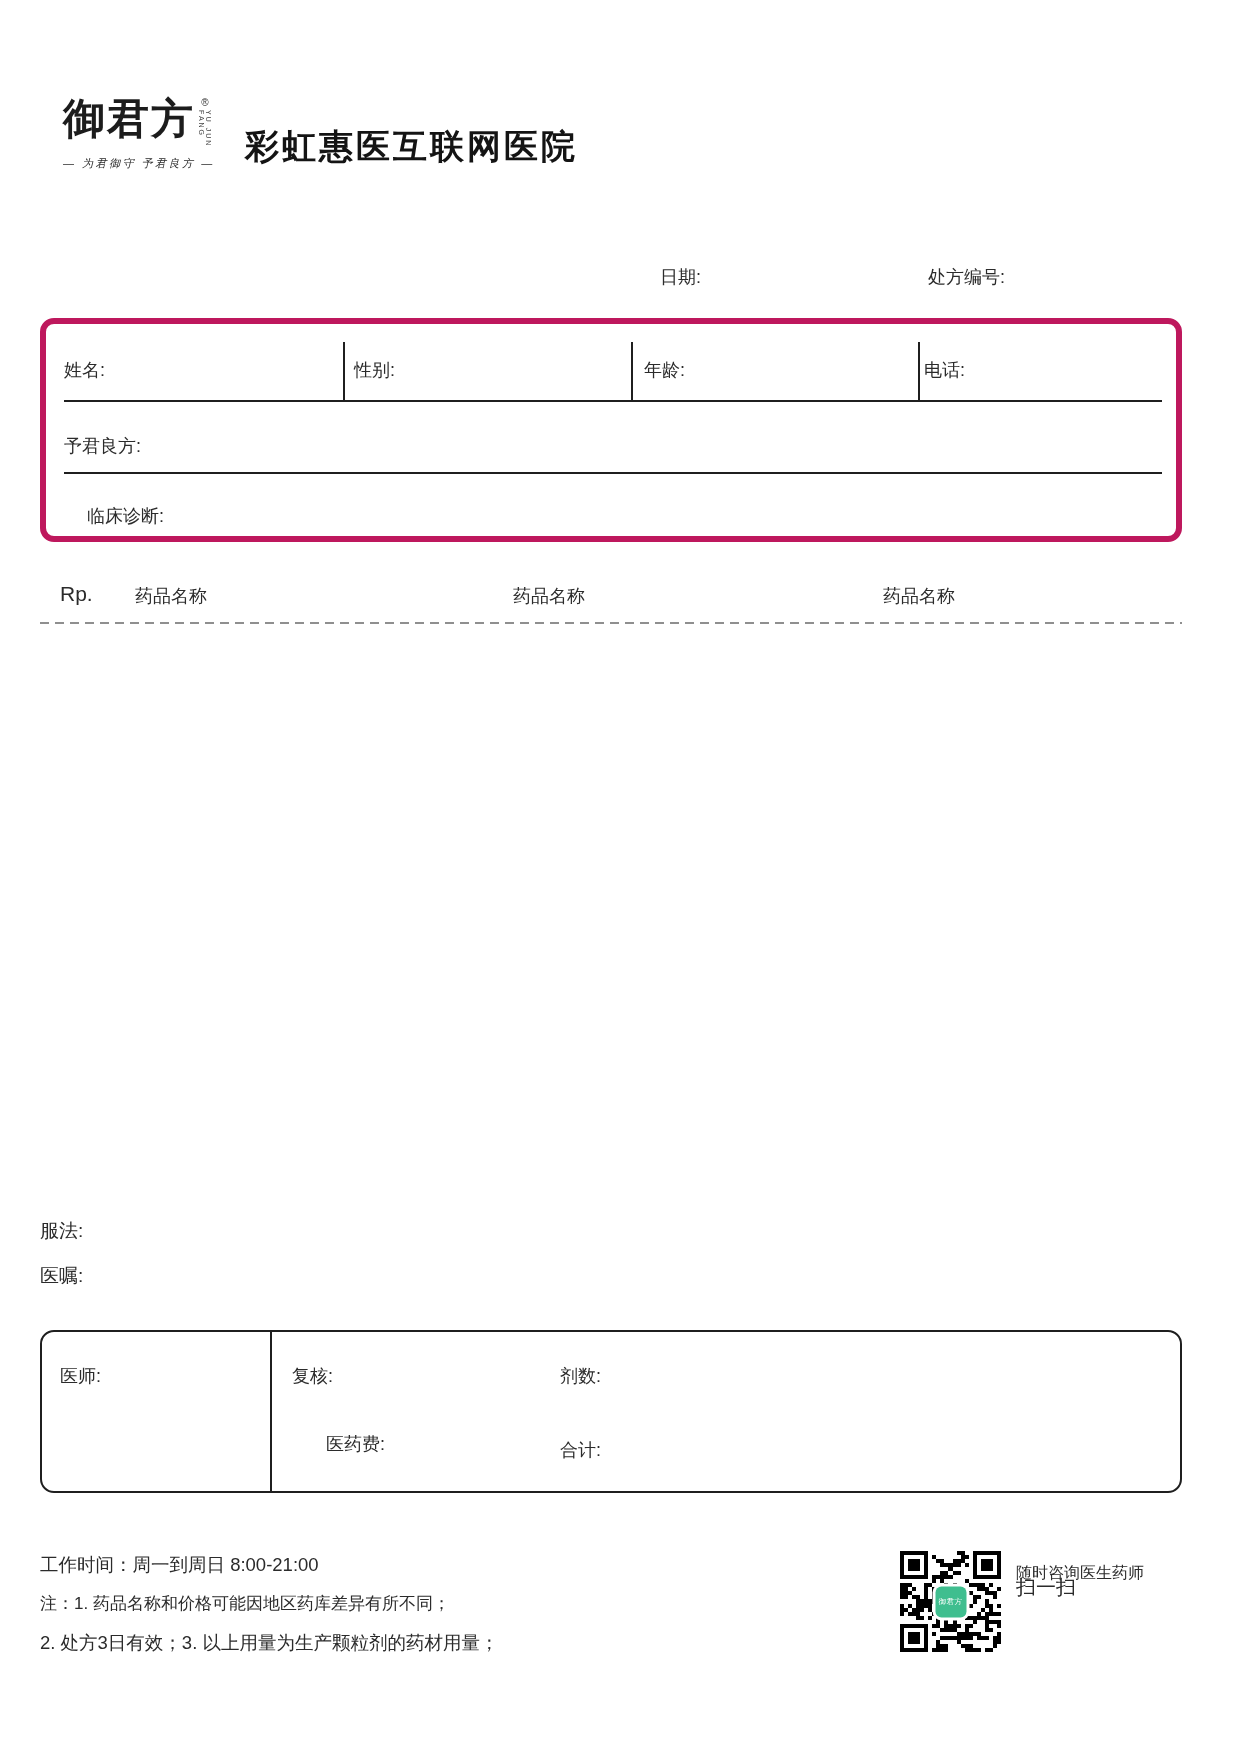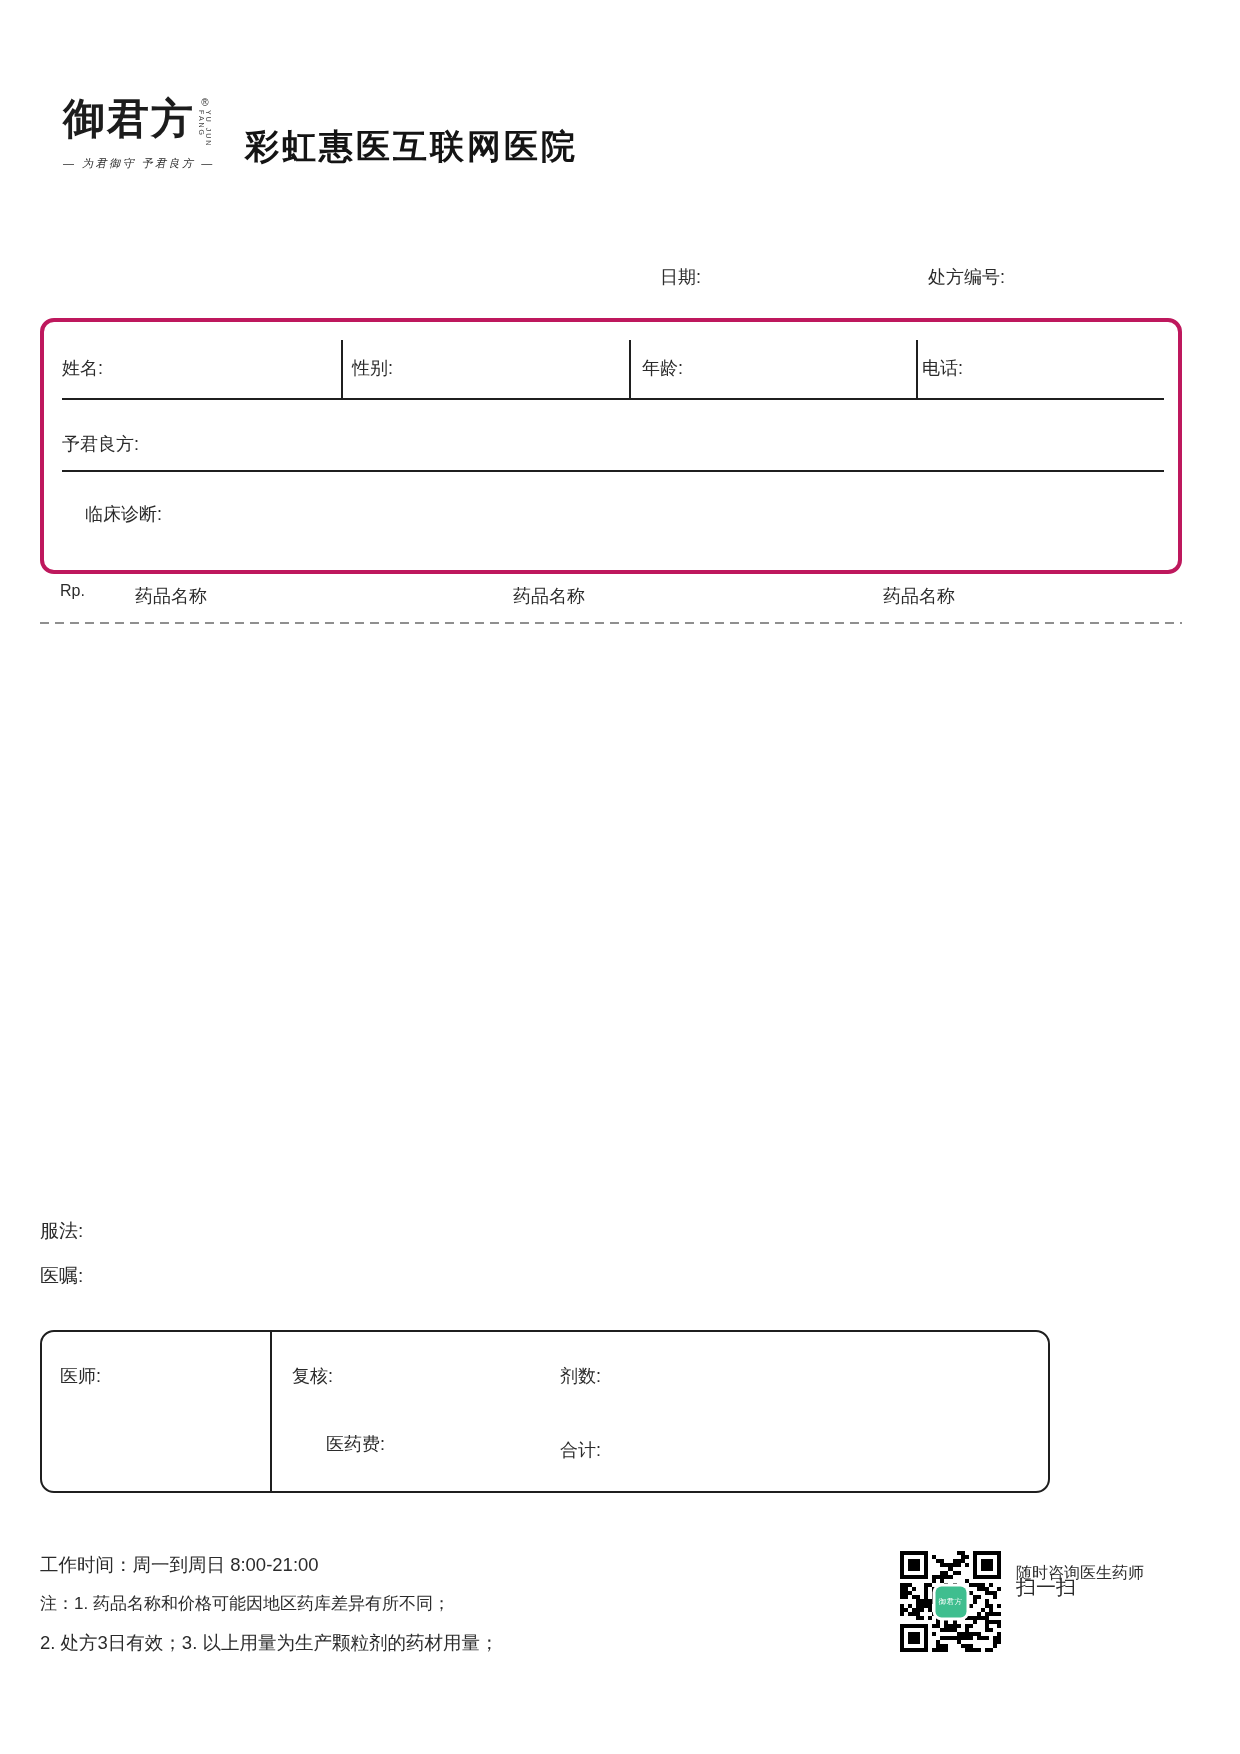--- a/index.html
+++ b/index.html
@@ -54,55 +54,55 @@
   }
 
   
   .notice-text { left: 38px; top: 265px; font-size: 17.5px; white-space: nowrap; }
   .date-label { left: 660px; top: 265px; font-size: 18px; }
   .rx-label { left: 928px; top: 265px; font-size: 18px; }
 
   
   .patient-box {
     left: 40px; top: 318px;
-    width: 1142px; height: 256px;
-    border: 4px solid #be185d;
+    width: 1142px; height: 224px;
+    border: 6px solid #be185d;
     border-radius: 14px;
   }
   .patient-box .cell-label { position: absolute; font-size: 18px; top: 34px; white-space: nowrap; }
   .pl-name   { left: 18px; }
   .pl-gender { left: 308px; }
   .pl-age    { left: 598px; }
   .pl-phone  { left: 878px; }
   .vdiv { position: absolute; top: 18px; height: 58px; width: 1.5px; background: #1f1f1f; }
   .vd1 { left: 297px; } .vd2 { left: 585px; } .vd3 { left: 872px; }
   .hline { position: absolute; left: 18px; right: 14px; height: 2px; background: #1f1f1f; }
   .hl1 { top: 76px; } .hl2 { top: 148px; }
   .pl-address   { position: absolute; left: 18px; top: 110px; font-size: 18px; }
   .pl-diagnosis { position: absolute; left: 18px; top: 180px; font-size: 18px; margin-left: 23px; }
 
   
-  .rp-label { left: 60px; top: 582px; font-size: 16px; }
+  .rp-label { left: 60px; top: 582px; font-size: 21px; }
   .rp-col1 { left: 135px; top: 584px; font-size: 18px; }
   .rp-col2 { left: 513px; top: 584px; font-size: 18px; }
   .rp-col3 { left: 883px; top: 584px; font-size: 18px; }
   .dashed-line {
     left: 40px; top: 622px;
     width: 1142px; height: 2px;
     background: repeating-linear-gradient(90deg, #8f8f8f 0 9px, transparent 9px 15px);
   }
 
   
   .usage-method { left: 40px; top: 1218px; font-size: 19px; }
   .usage-advice { left: 40px; top: 1263px; font-size: 19px; }
 
   
   .signoff-box {
     left: 40px; top: 1330px;
-    width: 1010px; height: 163px;
+    width: 1142px; height: 163px;
     border: 2px solid #1f1f1f;
     border-radius: 14px;
   }
   .signoff-box .vdiv-full { position: absolute; left: 228px; top: 0; bottom: 0; width: 1.5px; background: #1f1f1f; }
   .signoff-box .s-label { position: absolute; font-size: 18px; white-space: nowrap; }
   .sl-doctor   { left: 18px;  top: 32px; }
   .sl-reviewer { left: 250px; top: 32px; }
   .sl-dose     { left: 518px; top: 32px; }
   .sl-fee      { left: 250px; top: 100px; margin-left: 34px; }
   .sl-total    { left: 518px; top: 106px; }

